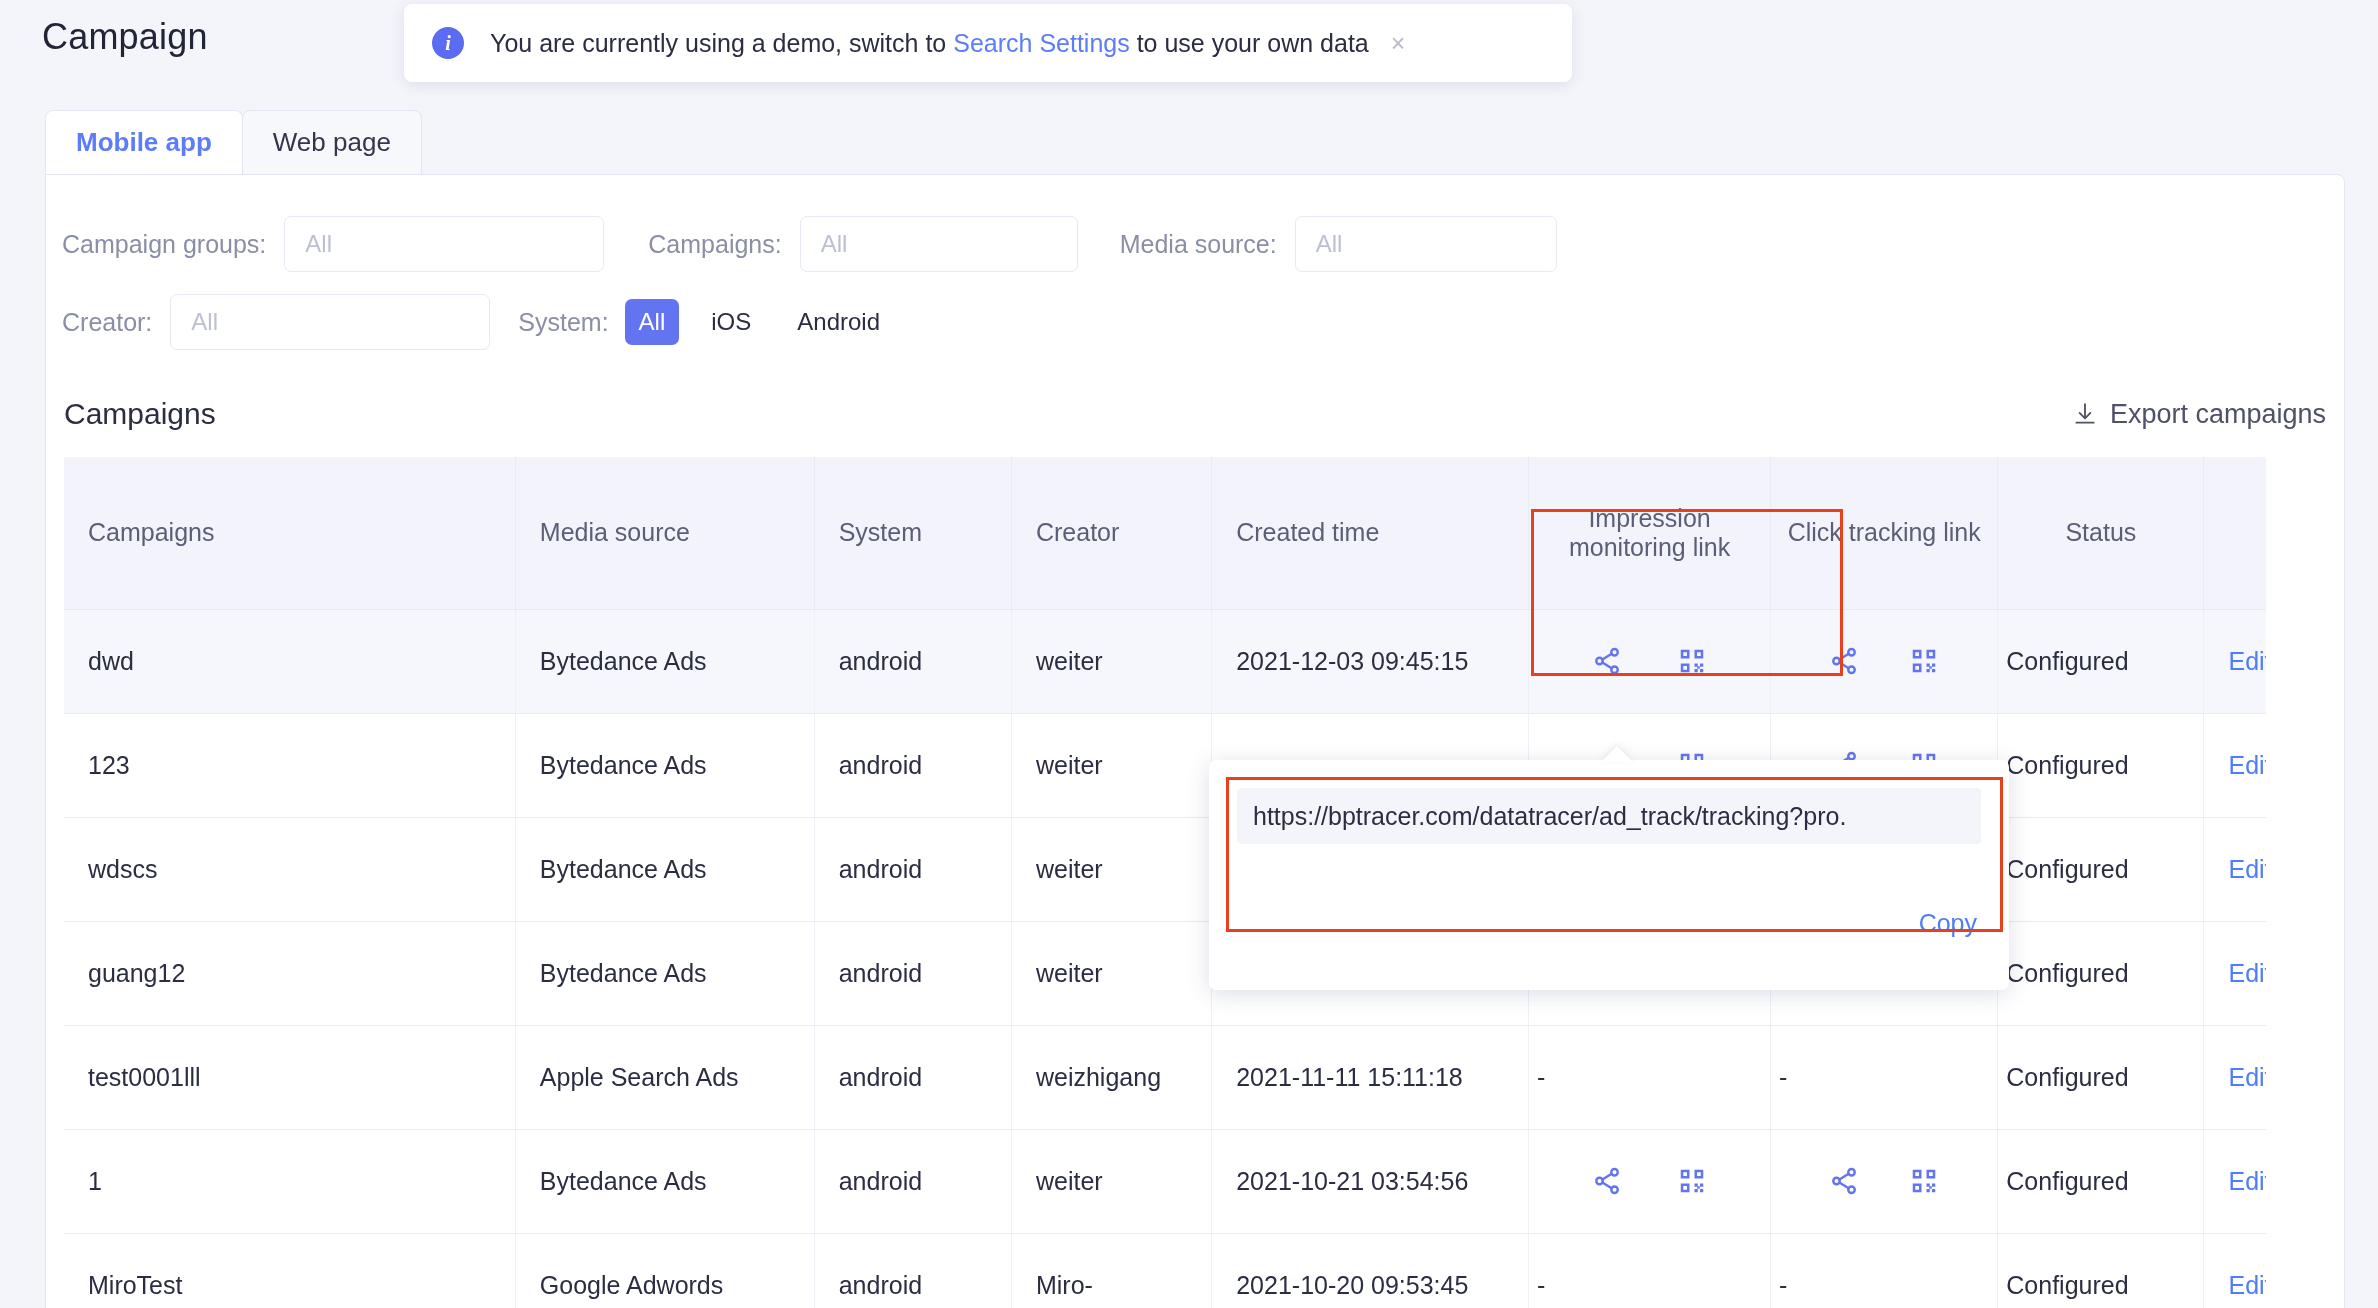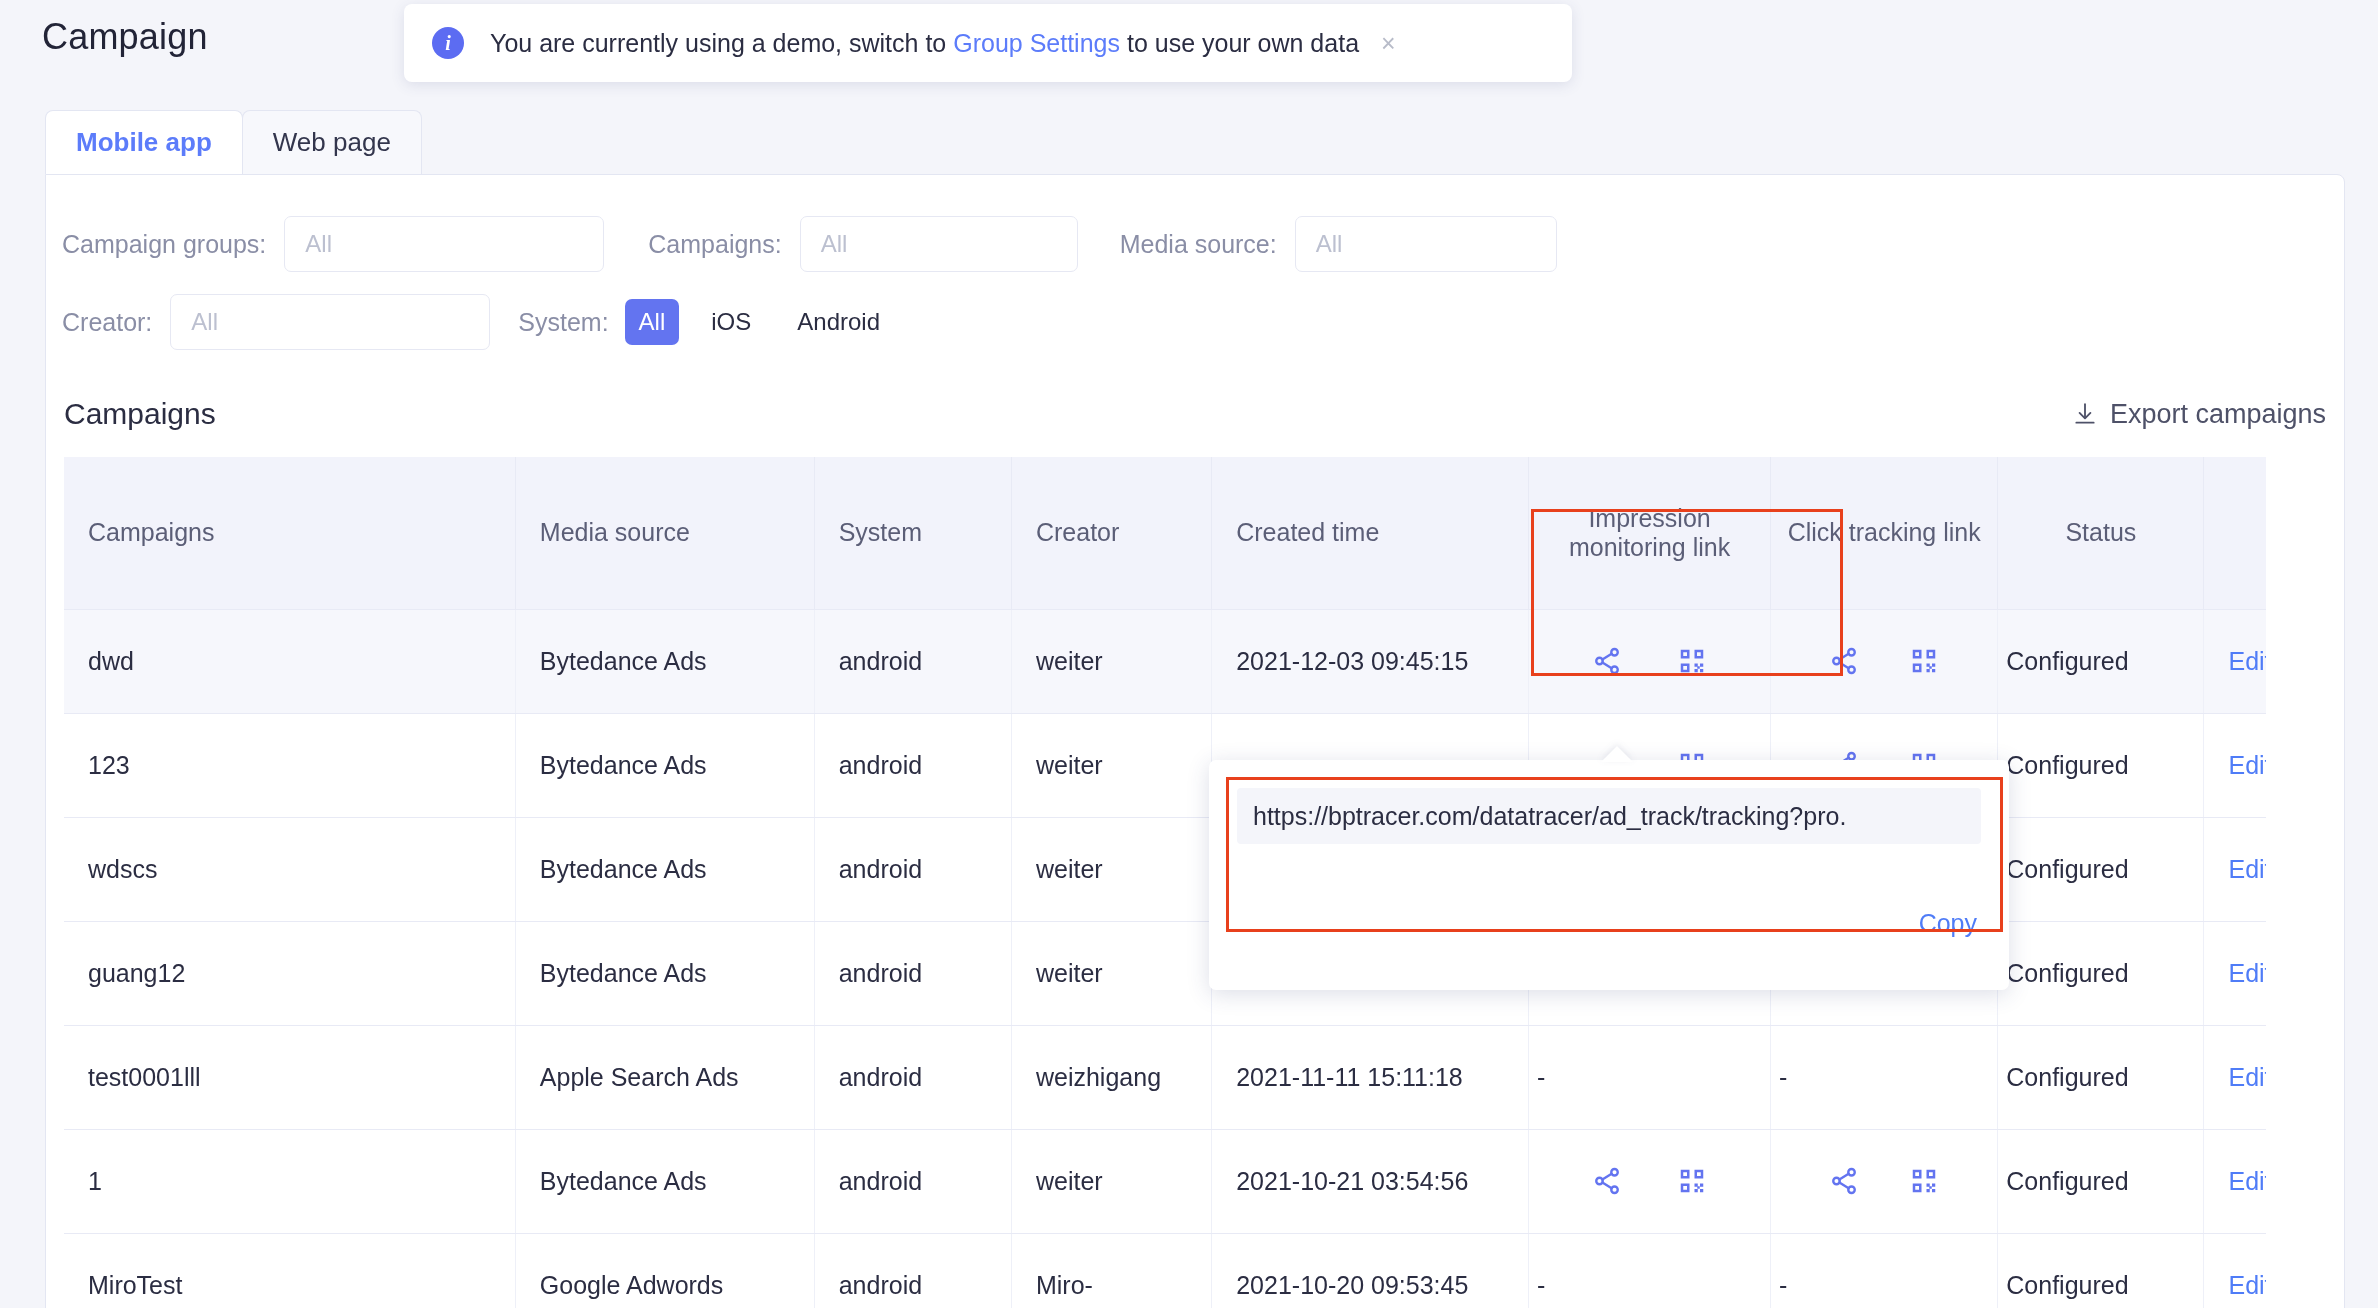--- a/index.html
+++ b/index.html
@@ -212,21 +212,21 @@
 <body>
 
 <div class="page">
 
   <div class="page-title">Campaign</div>
 
   <div class="banner">
     <div class="banner-icon">i</div>
     <div class="banner-text">
       <span>You are currently using a demo, switch to</span>
-      <span class="banner-link">Group Settings</span>
+      <span class="banner-link">Search Settings</span>
       <span>to use your own data</span>
     </div>
     <div class="banner-close">×</div>
   </div>
 
   <div class="tabs">
     <div class="tab active">Mobile app</div>
     <div class="tab inactive">Web page</div>
   </div>
 

